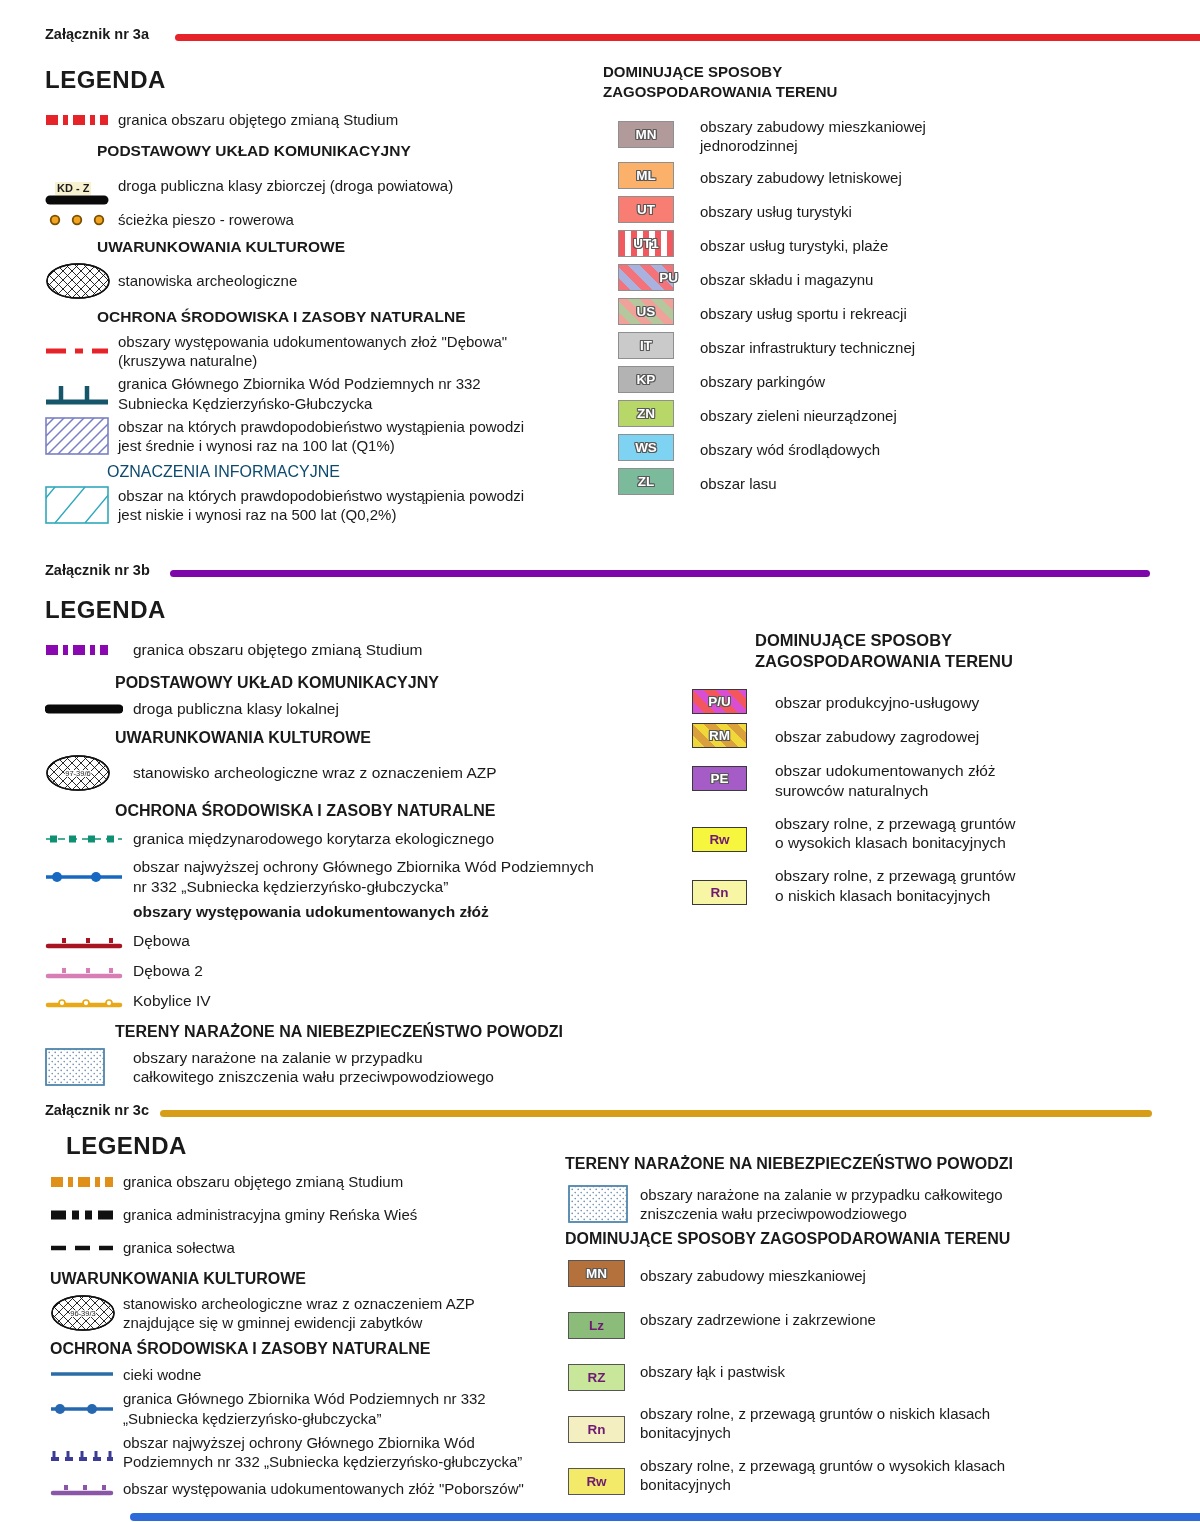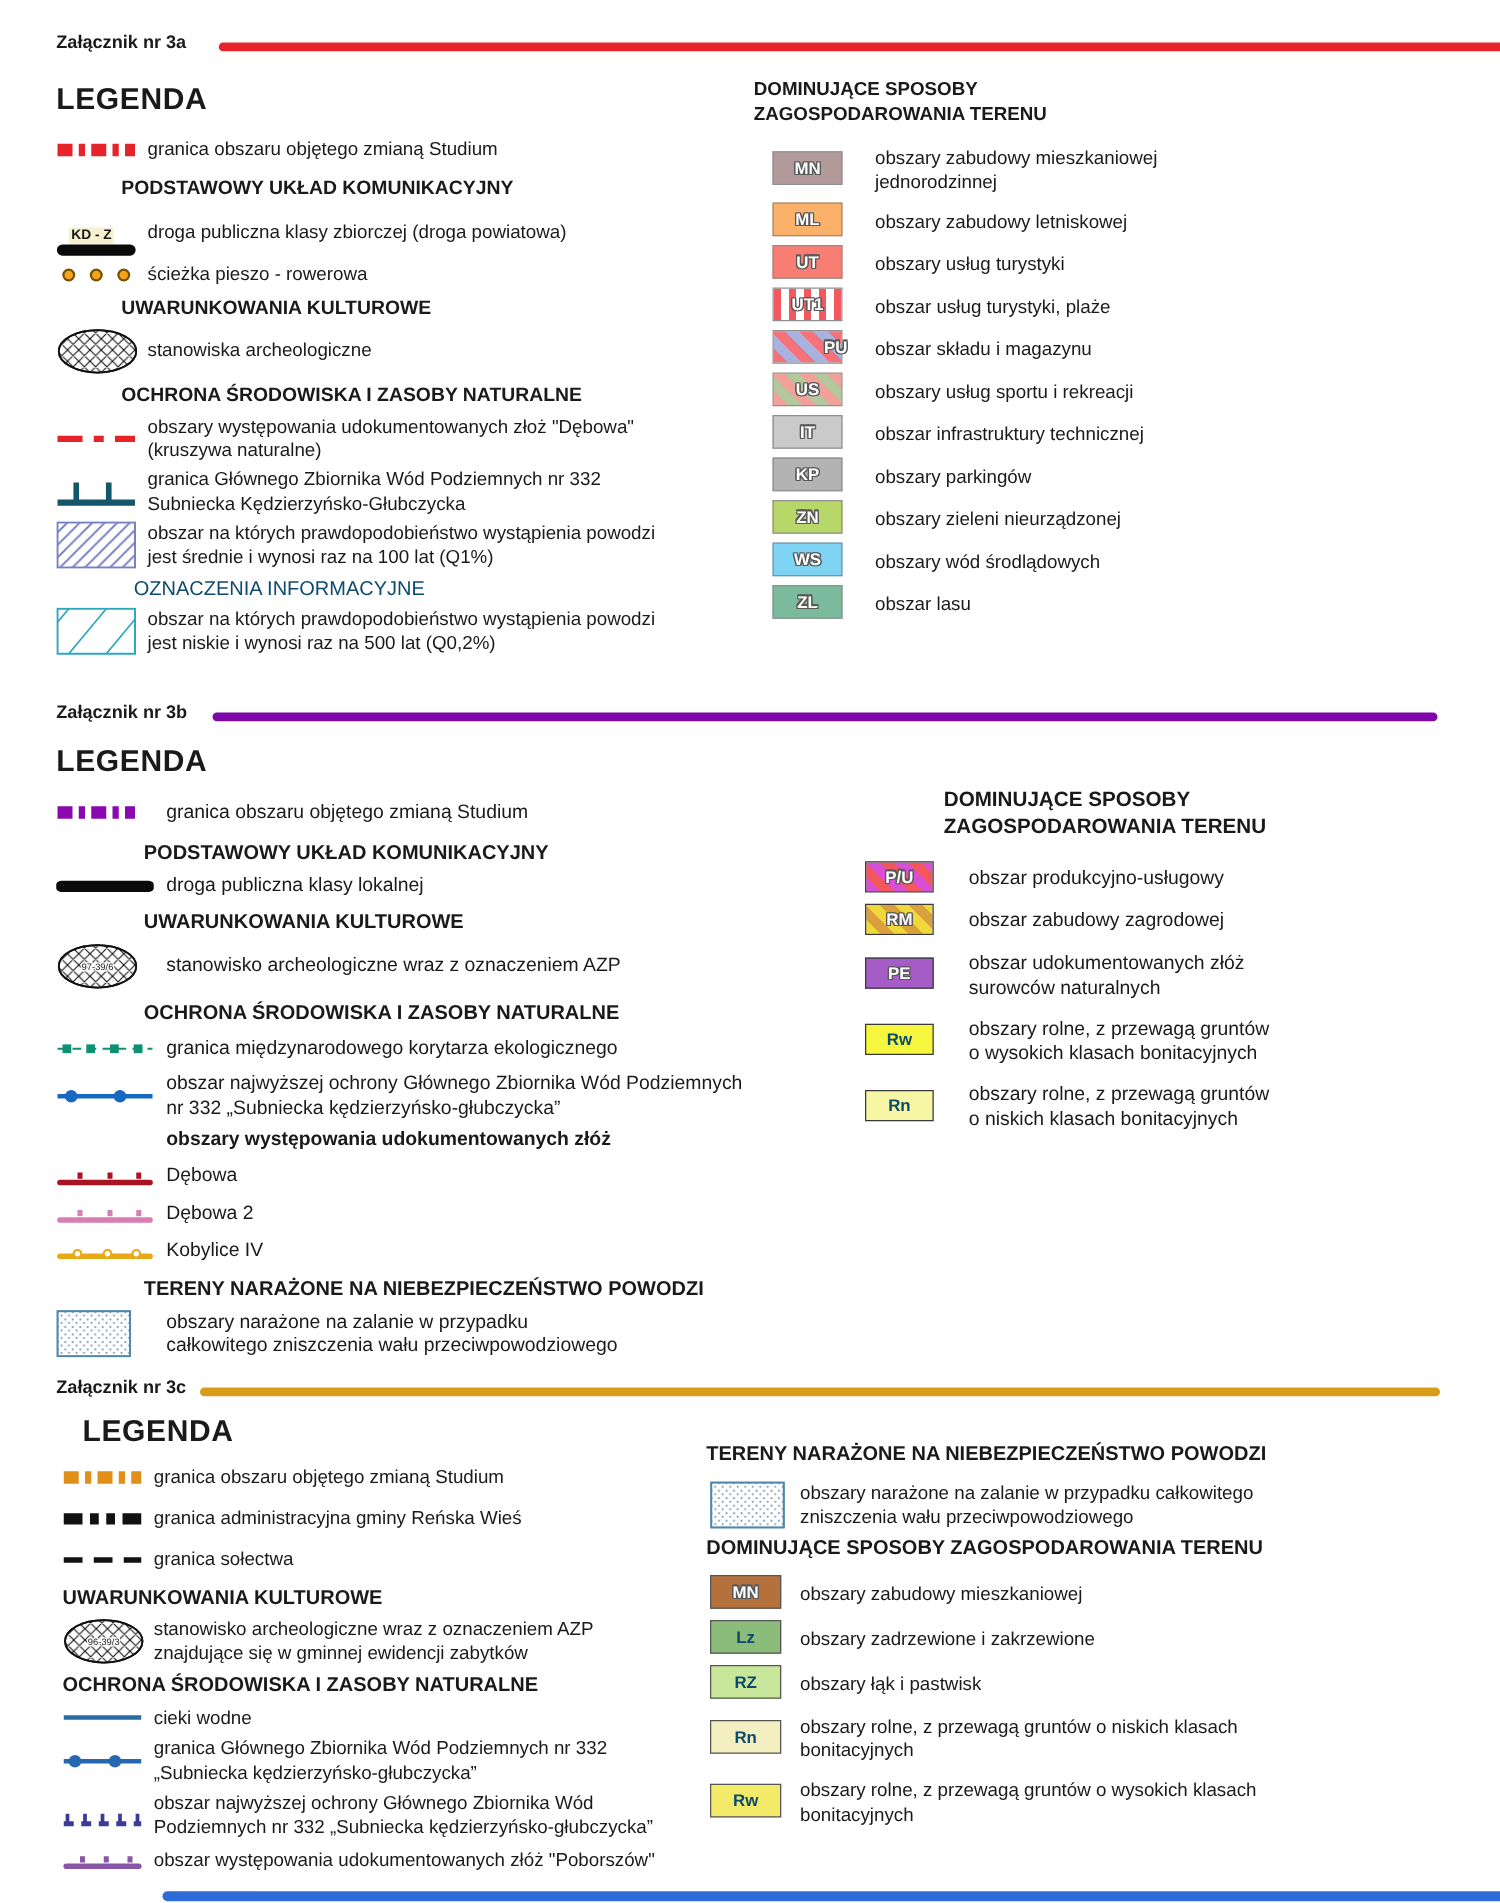--- a/index.html
+++ b/index.html
@@ -47,21 +47,21 @@
   #sec-3c .srow{margin-bottom:9px;}
   .sw-wrap{flex:0 0 97px;padding-left:15px;box-sizing:border-box;}
   #sec-3b .sw-wrap{flex:0 0 83px;padding-left:0;}
   #sec-3c .sw-wrap{flex:0 0 75px;padding-left:3px;}
   .sw{display:flex;align-items:center;justify-content:center;width:56px;height:27px;
       border:1px solid #8f8f8f;font-weight:bold;font-size:13.5px;box-sizing:border-box;}
   #sec-3b .sw{width:55px;height:25px;border-color:#3a3a3a;}
   #sec-3c .sw{width:57px;height:27px;border-color:#555;}
   .sw-outline{color:#fff;text-shadow:-1px -1px 0 #585858,1px -1px 0 #585858,-1px 1px 0 #585858,
               1px 1px 0 #585858,0 1px 0 #585858,0 -1px 0 #585858,1px 0 0 #585858,-1px 0 0 #585858;}
-  .sw-dark{color:#0c4a6e;}
+  .sw-dark{color:#701a75;margin-top:16px;}
   .srow .lbl{padding-top:4px;}
   .kdz-tag{display:block;margin-left:10px;background:#f7f1d0;font-size:11px;font-weight:bold;
            padding:0 2px;line-height:13px;margin-top:16px;}
   .bottom-bar{position:absolute;left:130px;right:0;top:1513px;height:8px;border-radius:4px 0 0 4px;}
 </style>
 </head>
 <body>
 
 <div id="page" style="background: rgb(255, 255, 255);">
 

